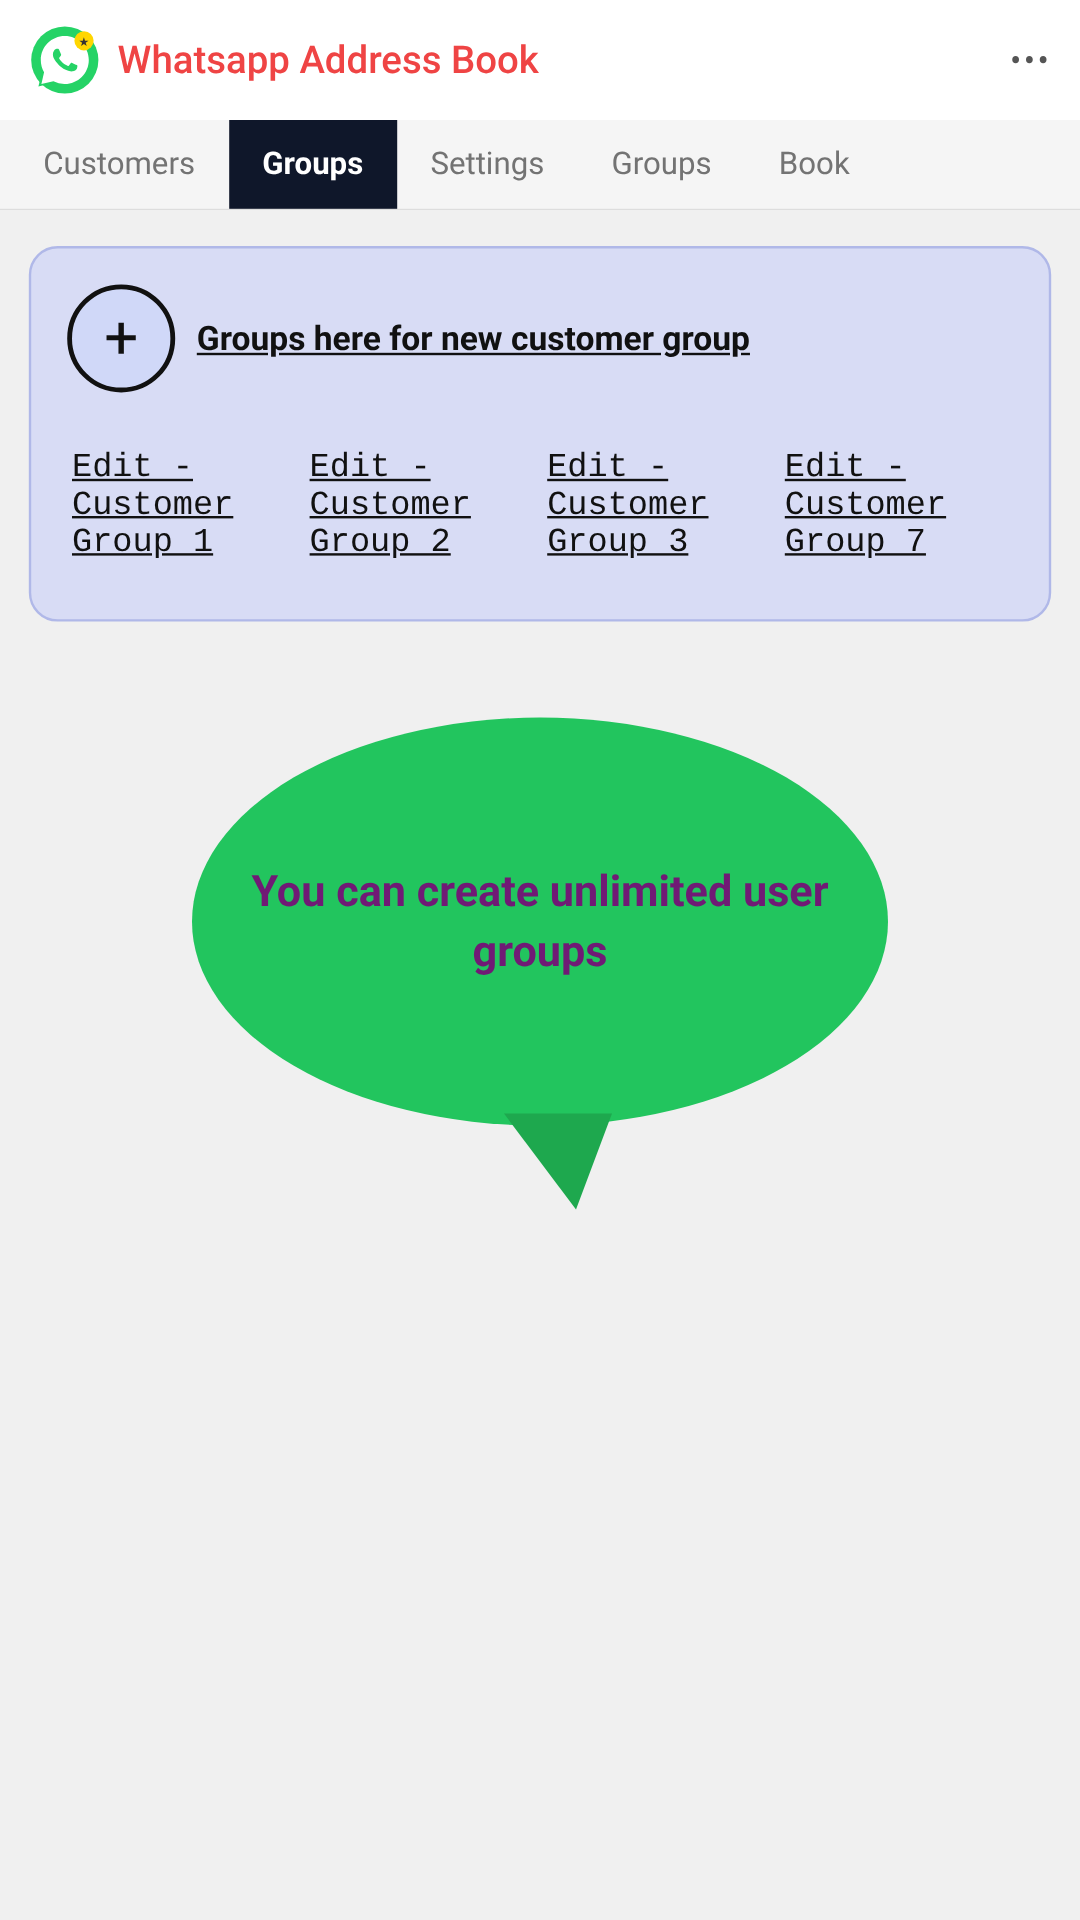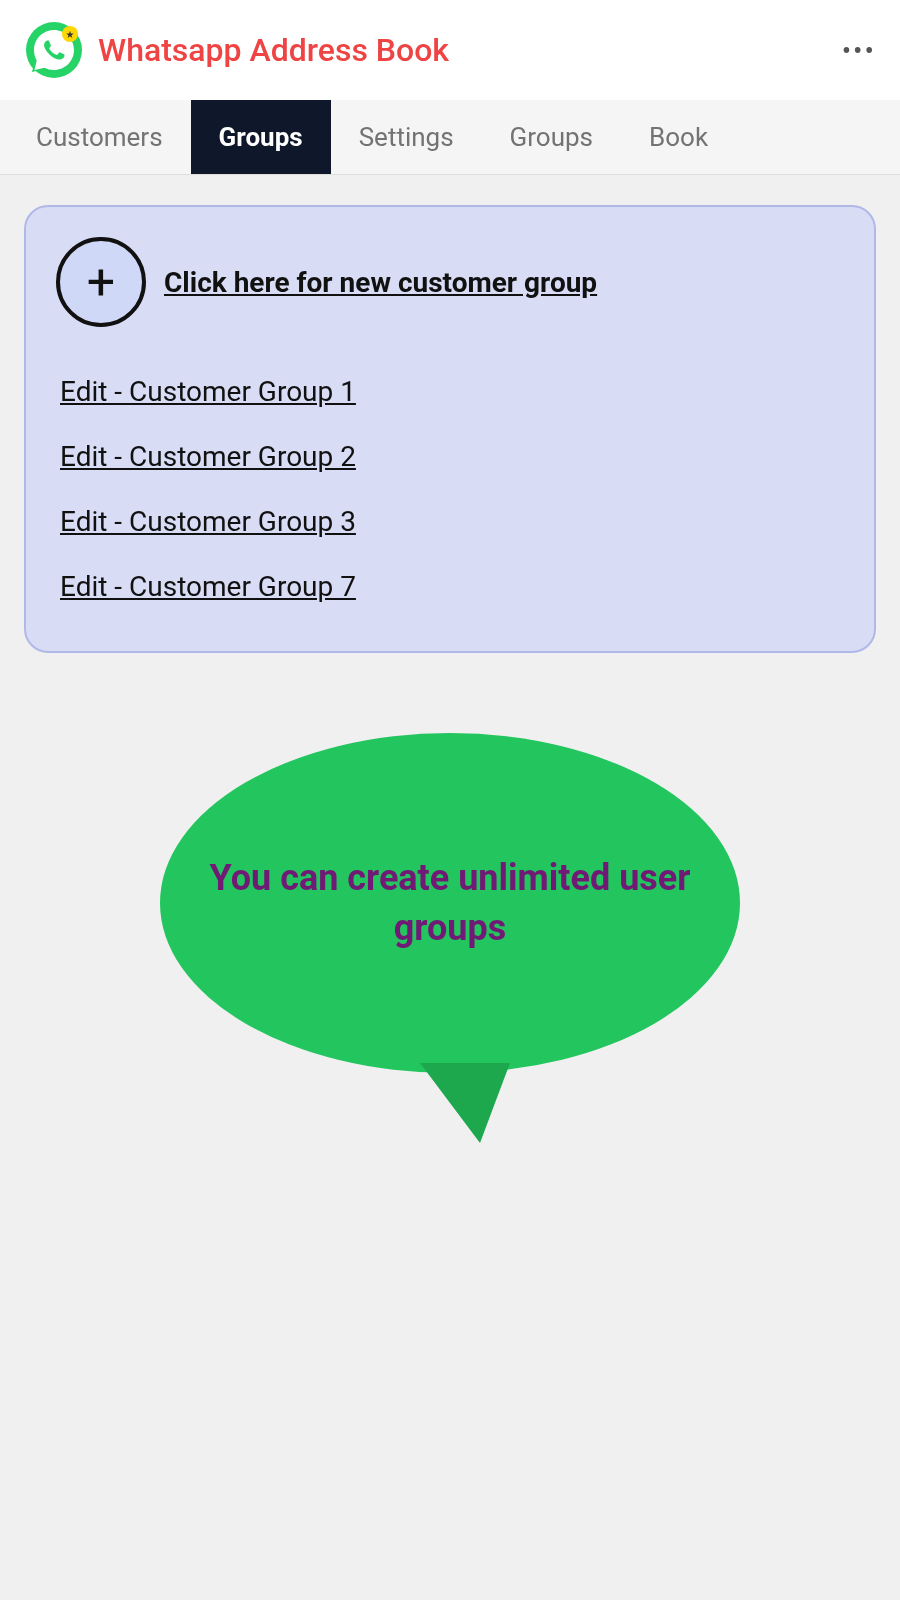--- a/index.html
+++ b/index.html
@@ -115,23 +115,24 @@
 
     .new-group-text {
       font-size: 28px;
       font-weight: 700;
       color: #111;
       text-decoration: underline;
     }
 
     .group-links {
       display: flex;
-      flex-direction: column;
+      flex-direction: row;
       gap: 8px;
       padding-left: 4px;
+      font-family: Liberation Mono, monospace;
     }
 
     .group-link {
       font-size: 28px;
       color: #111;
       text-decoration: underline;
       cursor: pointer;
       padding: 12px 0;
     }
 
@@ -205,21 +206,21 @@
 </nav>
 
 <main class="main">
 
   <div class="groups-card">
 
     <a class="new-group-btn">
       <div class="plus-circle">
         <span class="plus-symbol">+</span>
       </div>
-      <span class="new-group-text">Click here for new customer group</span>
+      <span class="new-group-text">Groups here for new customer group</span>
     </a>
 
     <div class="group-links">
       <a class="group-link">Edit - Customer Group 1</a>
       <a class="group-link">Edit - Customer Group 2</a>
       <a class="group-link">Edit - Customer Group 3</a>
       <a class="group-link">Edit - Customer Group 7</a>
     </div>
 
   </div>

